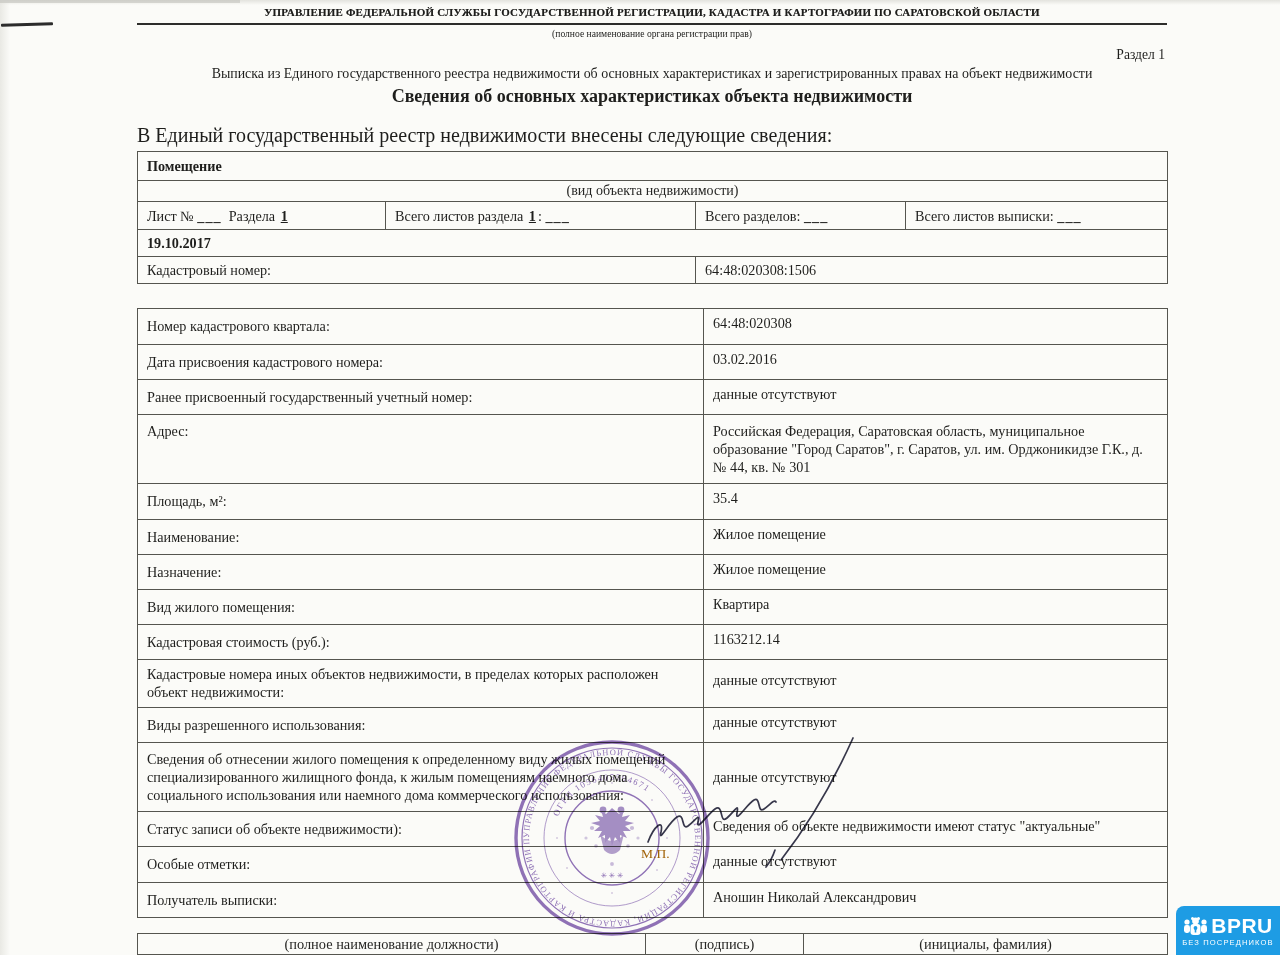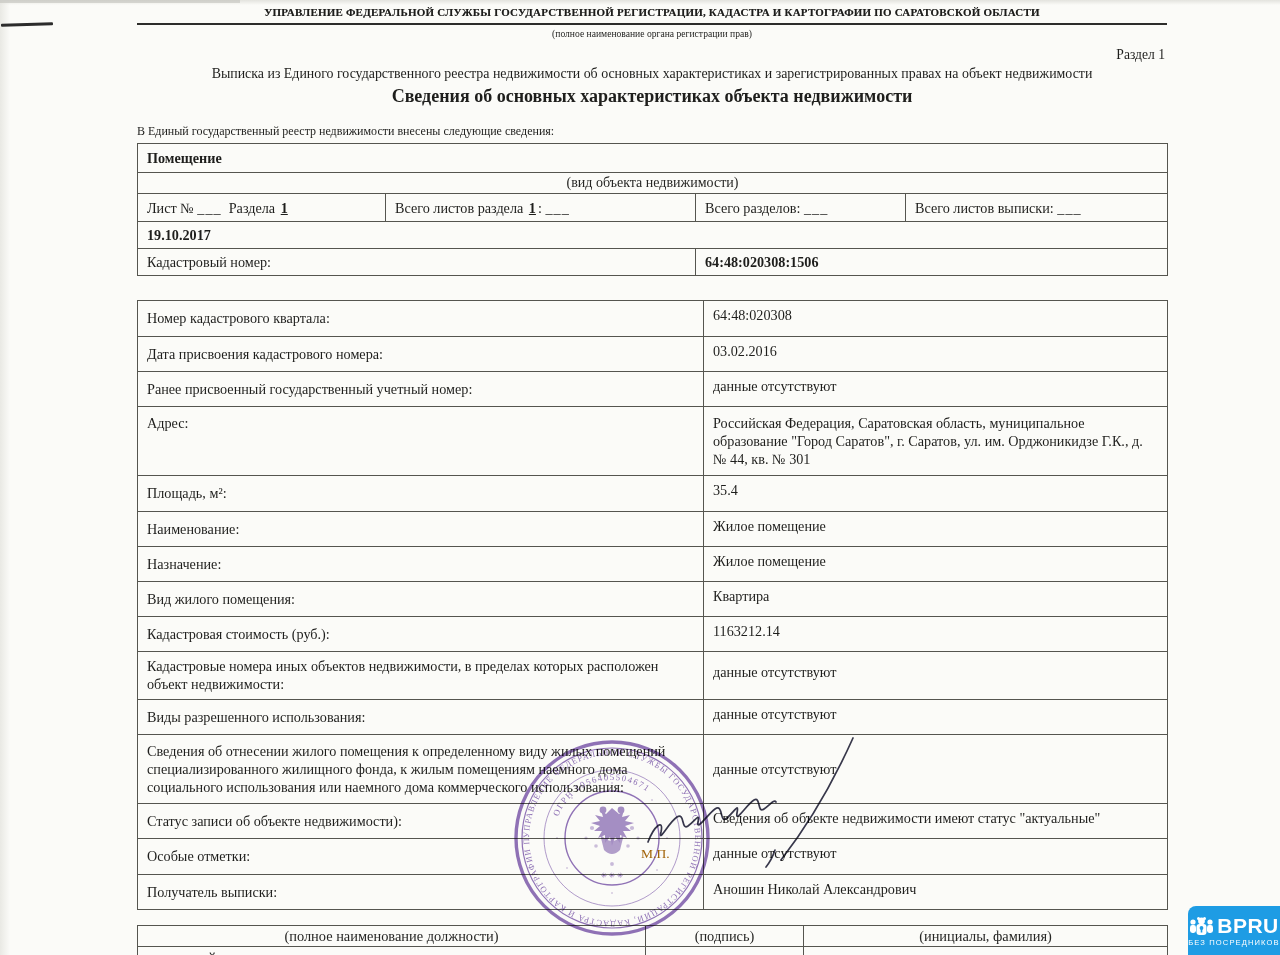--- a/index.html
+++ b/index.html
@@ -22,33 +22,33 @@
 
   .org-name{
     text-align:center;font-weight:bold;font-size:11px;line-height:1.25;
     border-bottom:2.6px solid #2d2d2b;padding-bottom:3px;letter-spacing:.2px;
     text-shadow:0 0 .4px rgba(40,40,40,.55);
   }
   .org-caption{text-align:center;font-size:9.6px;color:#242422;margin-top:3px;}
   .section-label{text-align:right;font-size:13.6px;margin-top:8px;padding-right:2px;}
   .doc-title{text-align:center;font-size:13.9px;margin-top:3px;line-height:1.2;}
   .doc-subtitle{text-align:center;font-size:18px;font-weight:bold;margin-top:4px;}
-  .intro{font-size:12px;margin-top:17px;margin-bottom:4px;}
+  .intro{font-size:20px;margin-top:17px;margin-bottom:4px;}
 
   table{border-collapse:collapse;width:1030px;table-layout:fixed;}
   td{border:1.6px solid #55554f;font-size:14.2px;padding:3px 9px;vertical-align:middle;
      line-height:1.28;overflow:hidden;}
   .t1{margin-top:3px;}
   .t1 .r-kind td{font-weight:bold;height:22px;margin-top:28px;}
   .t1 .r-kindcap td{font-size:14px;text-align:center;padding:1px 4px;color:#262624;}
   .t1 .r-sheets td{height:21px;}
   .t1 .r-date td{font-weight:bold;height:20px;}
   .t1 .r-cad td{height:20px;}
-  .bold{font-weight:bold;}
-  .blank{letter-spacing:1px;}
+  .bold{font-weight:normal;}
+  .blank{letter-spacing:1px;font-weight:bold;}
   .num-u{font-weight:bold;text-decoration:underline;padding:0 2px;}
 
   .t2{margin-top:24px;}
   .t2 td{height:auto;}
   .t2 .lab{padding-top:5px;padding-bottom:5px;}
   .t2 .val{padding-top:5px;padding-bottom:11px;}
   .t2 tr.tall td{padding-top:7px;padding-bottom:7px;}
 
   .sig-table{margin-top:15px;}
   .sig-table td{font-size:14.4px;}
@@ -57,21 +57,21 @@
   .no-top{border-top:none !important;}
 
   .mp-label{position:absolute;left:641px;top:846px;font-size:13.5px;color:#a16207;z-index:6;}
 
   .stamp{position:absolute;left:512px;top:738px;width:200px;height:200px;z-index:4;
     mix-blend-mode:multiply;opacity:.93;}
   .signature{position:absolute;left:600px;top:700px;width:360px;height:185px;z-index:5;
     mix-blend-mode:multiply;}
 
   .badge{
-    position:absolute;right:0;bottom:0;width:92px;height:49px;background:#1e9ce4;
+    position:absolute;right:0;bottom:0;width:104px;height:49px;background:#1e9ce4;
     border-radius:8px 0 0 0;display:flex;flex-direction:column;align-items:center;
     justify-content:center;z-index:10;font-family:"Liberation Sans", sans-serif;
   }
   .badge-row{display:flex;align-items:center;gap:3px;}
   .badge-title{color:#fff;font-weight:bold;font-size:21px;letter-spacing:.5px;line-height:1;}
   .badge-sub{color:#fff;font-size:7.6px;letter-spacing:1.1px;margin-top:2px;line-height:1;}
 </style>
 </head>
 <body>
 

